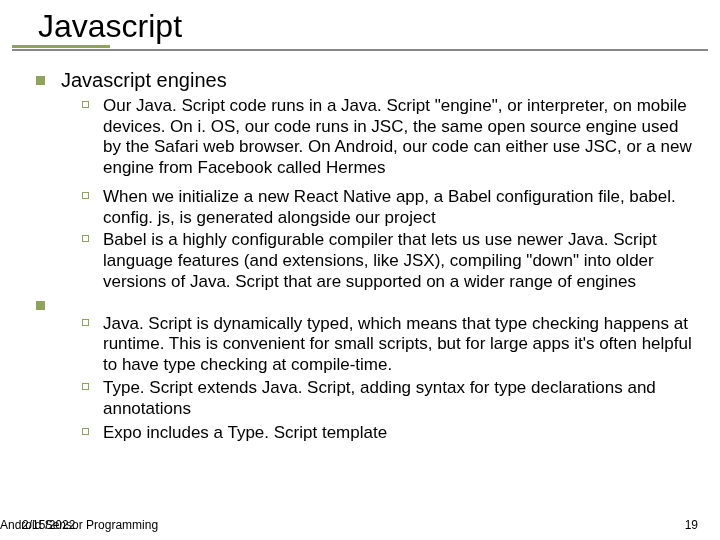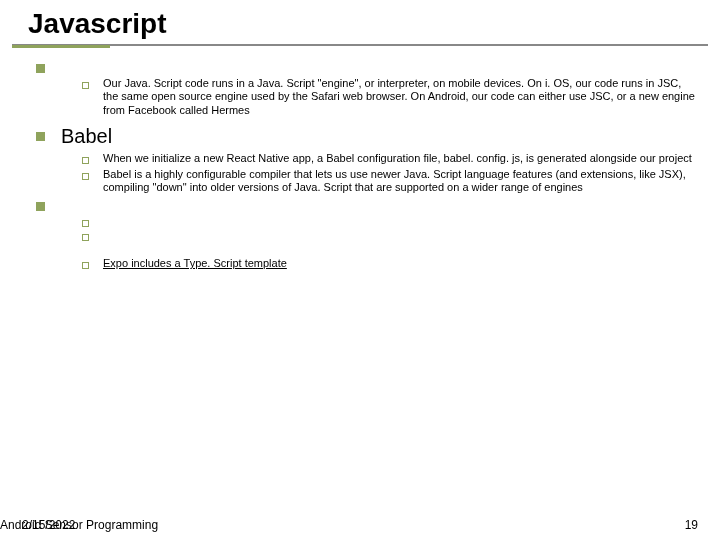--- a/index.html
+++ b/index.html
@@ -1,87 +1,86 @@
 <!DOCTYPE html>
 <html><head>
 <meta charset="utf-8">
 <style>
   * { box-sizing: border-box; margin: 0; padding: 0; }
   html, body { width: 720px; height: 540px; background: #fff; font-family: Arial, sans-serif; color: #000; }
   .slide { width: 720px; height: 540px; position: relative; padding: 0; }
   .title-wrap { padding: 8px 0 0 28px; }
-  .title { font-size: 28px; font-weight: bold; letter-spacing: 0; }
+  .title { font-size: 32px; font-weight: normal; letter-spacing: 0; margin-left: 10px; }
   .title-underline { height: 2px; background: #888; margin: 4px 12px 0 12px; }
   .title-accent { position: absolute; left: 12px; top: 45px; width: 98px; height: 3px; background: #8fa35c; }
   .content { padding: 10px 24px 0 36px; }
   .sec { margin-top: 8px; }
   .sec-row { display: flex; align-items: center; }
   .sq { width: 9px; height: 9px; background: #8fa35c; flex-shrink: 0; margin-right: 16px; }
   .sec-h { font-size: 20px; font-weight: normal; }
   .sub-list { margin-top: 4px; }
   .sub-row { display: flex; align-items: flex-start; margin-top: 2px; padding-left: 46px; }
-  .sub-row.tight { margin-top: 16px; text-decoration: underline; }
+  .sub-row.tight { margin-top: 4px; }
   .sq2 { width: 7px; height: 7px; border: 1px solid #8fa35c; background: transparent; flex-shrink: 0; margin-right: 14px; margin-top: 5px; }
-  .sub-t { font-size: 11px; line-height: 1.22; }
+  .sub-t { font-size: 17px; line-height: 1.22; }
   .footer { position: absolute; bottom: 8px; left: 0; width: 720px; display: flex; align-items: center; justify-content: space-between; font-size: 12px; padding: 0 22px; }
   .foot-date { }
   .foot-mid { position: absolute; left: 0; width: 628px; text-align: left; }
   .foot-page { }
 </style>
 </head>
 <body>
 
 <div class="slide">
   <div class="title-wrap">
     <div class="title">Javascript</div>
   </div>
   <div class="title-accent"></div>
   <div class="title-underline"></div>
 
   <div class="content">
 
     <div class="sec">
       <div class="sec-row">
         <div class="sq"></div>
+        <div class="sec-h">Javascript engines</div>
       </div>
       <div class="sub-list">
         <div class="sub-row">
           <div class="sq2"></div>
           <div class="sub-t">Our Java. Script code runs in a Java. Script "engine", or interpreter, on mobile devices. On i. OS, our code runs in JSC, the same open source engine used by the Safari web browser. On Android, our code can either use JSC, or a new engine from Facebook called Hermes</div>
         </div>
       </div>
     </div>
 
     <div class="sec">
-      <div class="sec-row">
-        <div class="sq"></div>
-        <div class="sec-h">Babel</div>
-      </div>
       <div class="sub-list">
         <div class="sub-row">
           <div class="sq2"></div>
           <div class="sub-t">When we initialize a new React Native app, a Babel configuration file, babel. config. js, is generated alongside our project</div>
         </div>
         <div class="sub-row">
           <div class="sq2"></div>
           <div class="sub-t">Babel is a highly configurable compiler that lets us use newer Java. Script language features (and extensions, like JSX), compiling "down" into older versions of Java. Script that are supported on a wider range of engines</div>
         </div>
       </div>
     </div>
 
     <div class="sec">
       <div class="sec-row">
         <div class="sq"></div>
       </div>
       <div class="sub-list">
         <div class="sub-row">
           <div class="sq2"></div>
+          <div class="sub-t">Java. Script is dynamically typed, which means that type checking happens at runtime. This is convenient for small scripts, but for large apps it's often helpful to have type checking at compile-time.</div>
         </div>
         <div class="sub-row">
           <div class="sq2"></div>
+          <div class="sub-t">Type. Script extends Java. Script, adding syntax for type declarations and annotations</div>
         </div>
         <div class="sub-row tight">
           <div class="sq2"></div>
           <div class="sub-t">Expo includes a Type. Script template</div>
         </div>
       </div>
     </div>
 
   </div>
 

